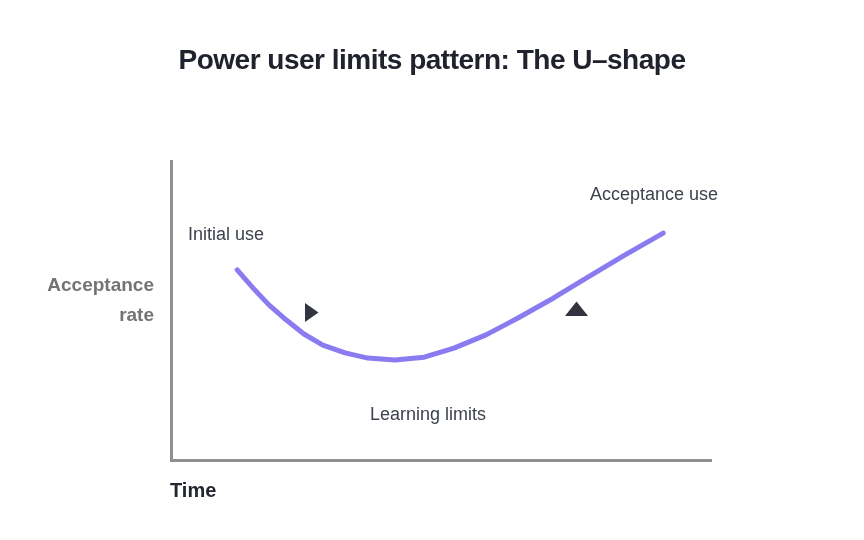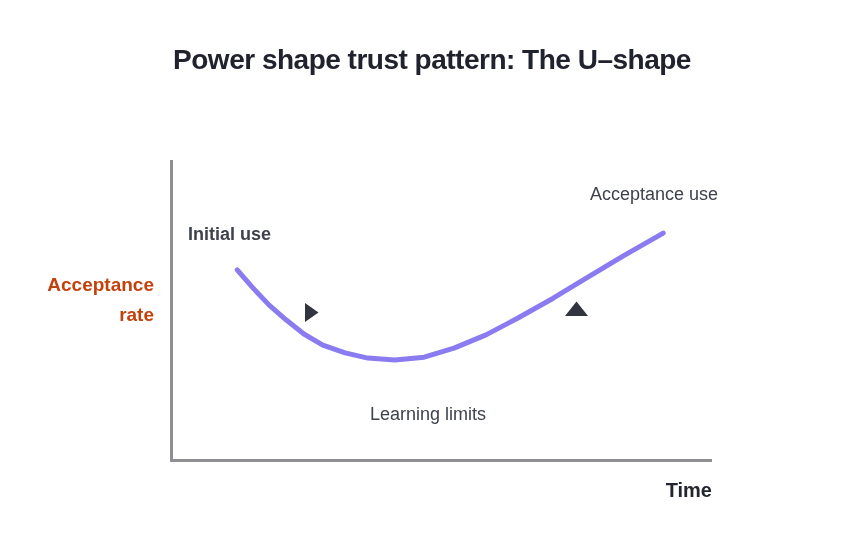--- a/index.html
+++ b/index.html
@@ -26,49 +26,49 @@
   .axis-y { left: 170px; top: 160px; width: 2.5px; height: 301.5px; }
   .axis-x { left: 170px; top: 459px; width: 542px; height: 2.5px; }
   .plot-svg { position: absolute; left: 170px; top: 160px; }
   .ann {
     position: absolute;
     font-size: 18px;
     font-weight: normal;
     color: #3E424D;
     white-space: nowrap;
   }
-  .ann-initial   { left: 188px; top: 224px; font-weight: bold; }
+  .ann-initial   { left: 188px; top: 224px; }
   .ann-effective { left: 590px; top: 184px; }
   .ann-learning  { left: 370px; top: 404px; }
   .y-axis-title {
     position: absolute;
     left: 18px; top: 270px;
     width: 136px;
     text-align: right;
     font-size: 19px;
     font-weight: bold;
     line-height: 30px;
-    color: #c2410c;
+    color: #737373;
   }
   .x-axis-title {
     position: absolute;
     left: 170px; top: 479px;
     width: 542px;
-    text-align: right;
+    text-align: left;
     font-size: 20px;
     font-weight: bold;
     color: #23262F;
   }
 </style>
 </head>
 <body>
 
 <div class="canvas">
 
-  <h1 class="chart-title">Power shape trust pattern: The U–shape</h1>
+  <h1 class="chart-title">Power user limits pattern: The U–shape</h1>
 
   <div class="y-axis-title">Acceptance rate</div>
 
   <div class="axis axis-y"></div>
   <div class="axis axis-x"></div>
 
   <svg id="plot" class="plot-svg" width="542" height="301" viewBox="0 0 542 301">
       <polyline points="67.2,109.9 82.9,127.9 99.2,145.1 116.0,159.8 133.9,174.0 152.8,185.1 175.1,192.9 197.8,198.1 224.9,199.9 254.2,197.2 284.0,188.1 316.0,174.9 348.0,158.0 383.2,138.2 417.9,117.1 454.7,95.1 493.2,73.1" fill="none" stroke="#8B7BF0" stroke-width="5" stroke-linecap="round" stroke-linejoin="round"></polyline>
       <polygon points="135.0,143.1 148.5,152.6 135.0,162.1" fill="#32343F"></polygon>
       <polygon points="395.0,156.0 406.5,141.5 418.0,156.0" fill="#32343F"></polygon>

